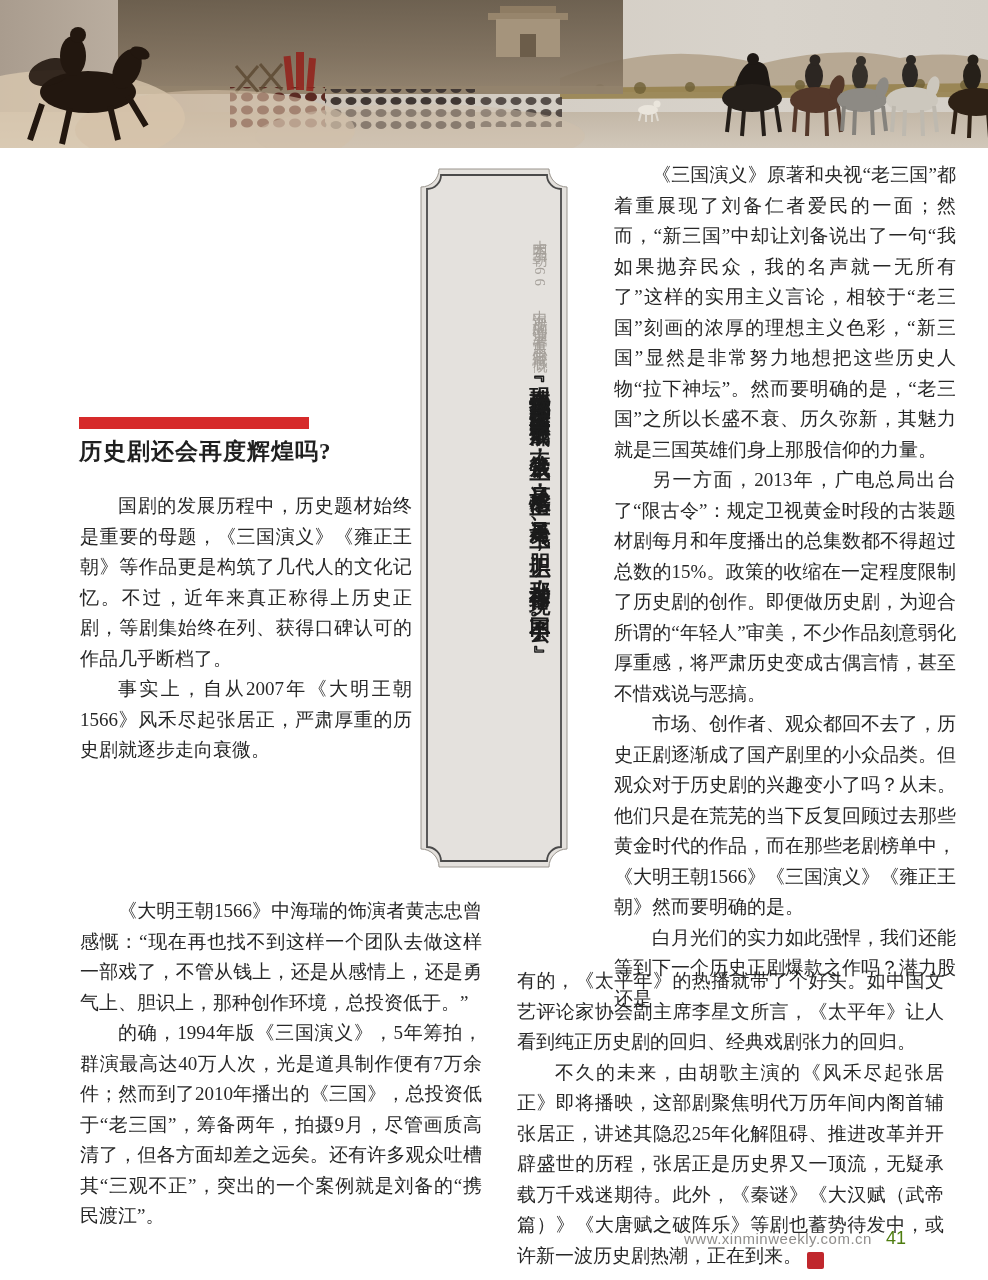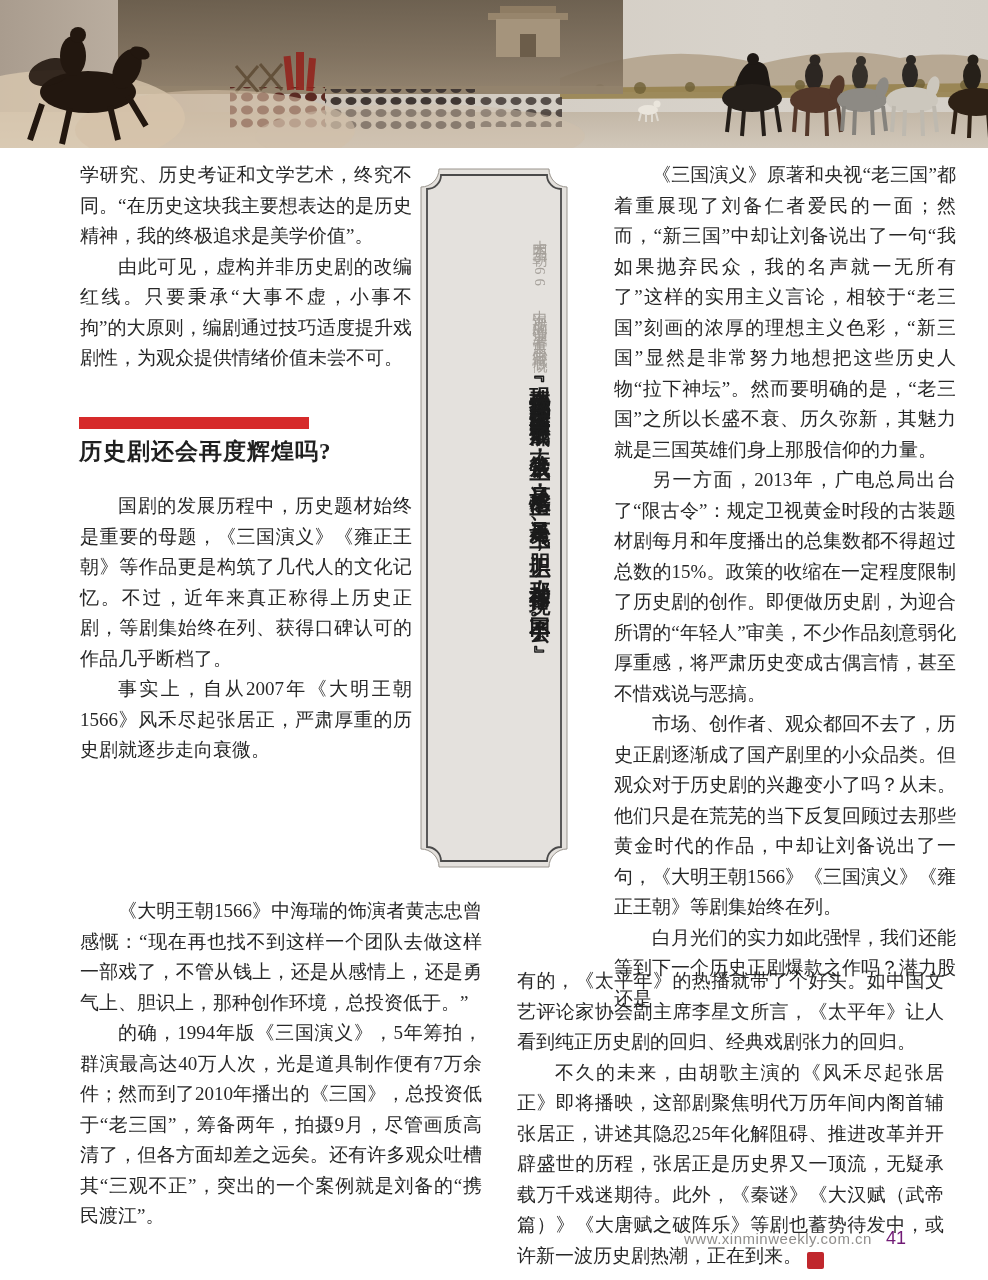--- a/index.html
+++ b/index.html
@@ -56,21 +56,21 @@
     display:inline-block; width:17px; height:17px; margin-left:5px;
     background:#c0272d; color:#fff; font-size:12px; line-height:17px;
     text-align:center; vertical-align:-2px; border-radius:2px;
     font-family:"Liberation Sans",sans-serif;
   }
   .footer {
     position:absolute; right:82px; top:1228px;
     font-family:"Liberation Sans","DejaVu Sans",sans-serif;
     color:#8f8d8b; font-size:15px; letter-spacing:0.5px;
   }
-  .footer .pageno { color:#701a75; font-size:18px; margin-left:14px; letter-spacing:0; }
+  .footer .pageno { color:#4d7c0f; font-size:18px; margin-left:14px; letter-spacing:0; }
 </style>
 </head>
 <body>
 
 <div class="page">
 
   <div class="photo">
     <svg width="988" height="148" viewBox="0 0 988 148">
       <defs>
         <linearGradient id="wallG" x1="0" y1="0" x2="0" y2="1">
@@ -190,24 +190,20 @@
         <g transform="translate(946,58)">
           <ellipse cx="26" cy="18" rx="9" ry="14" fill="#262019"></ellipse>
           <circle cx="27" cy="2" r="5.5" fill="#262019"></circle>
           <ellipse cx="30" cy="44" rx="28" ry="14" fill="#2e2115"></ellipse>
           <path d="M10,50 l-3,26 M24,54 l-1,26 M42,54 l2,26" stroke="#2e2115" stroke-width="4"></path>
         </g>
       </g>
     </svg>
   </div>
 
-  <div class="tcol col-left-upper">
-    <p>学研究、历史考证和文学艺术，终究不同。“在历史这块我主要想表达的是历史精神，我的终极追求是美学价值”。</p>
-    <p class="ind">由此可见，虚构并非历史剧的改编红线。只要秉承“大事不虚，小事不拘”的大原则，编剧通过技巧适度提升戏剧性，为观众提供情绪价值未尝不可。</p>
-  </div>
 
   <div class="red-bar"></div>
   <h2 class="section-heading">历史剧还会再度辉煌吗?</h2>
 
   <div class="tcol col-left-mid">
     <p class="ind">国剧的发展历程中，历史题材始终是重要的母题，《三国演义》《雍正王朝》等作品更是构筑了几代人的文化记忆。不过，近年来真正称得上历史正剧，等剧集始终在列、获得口碑认可的作品几乎断档了。</p>
     <p class="ind">事实上，自从2007年《大明王朝1566》风禾尽起张居正，严肃厚重的历史剧就逐步走向衰微。</p>
   </div>
 
   <div class="tcol col-left-lower">
@@ -221,21 +217,21 @@
       <path d="M7,21 A 14,14 0 0 0 21,7 L 127,7 A 14,14 0 0 0 141,21 L 141,679 A 14,14 0 0 0 127,693 L 21,693 A 14,14 0 0 0 7,679 Z" fill="none" stroke="#4a4a4a" stroke-width="1.8"></path>
     </svg>
     <div class="quote-flow">
       <span class="quote-intro">大明王朝1566 中海瑞的饰演者黄志忠曾感慨：</span><span class="quote-text">『现在再也找不到这样一个团队去做这样一部戏了，不管从钱上，还是从感情上，还是勇气上、胆识上，那种创作环境，回不去了。』</span>
     </div>
   </div>
 
   <div class="tcol col-right-upper">
     <p class="ind">《三国演义》原著和央视“老三国”都着重展现了刘备仁者爱民的一面；然而，“新三国”中却让刘备说出了一句“我如果抛弃民众，我的名声就一无所有了”这样的实用主义言论，相较于“老三国”刻画的浓厚的理想主义色彩，“新三国”显然是非常努力地想把这些历史人物“拉下神坛”。然而要明确的是，“老三国”之所以长盛不衰、历久弥新，其魅力就是三国英雄们身上那股信仰的力量。</p>
     <p class="ind">另一方面，2013年，广电总局出台了“限古令”：规定卫视黄金时段的古装题材剧每月和年度播出的总集数都不得超过总数的15%。政策的收缩在一定程度限制了历史剧的创作。即便做历史剧，为迎合所谓的“年轻人”审美，不少作品刻意弱化厚重感，将严肃历史变成古偶言情，甚至不惜戏说与恶搞。</p>
-    <p class="ind">市场、创作者、观众都回不去了，历史正剧逐渐成了国产剧里的小众品类。但观众对于历史剧的兴趣变小了吗？从未。他们只是在荒芜的当下反复回顾过去那些黄金时代的作品，中却让刘备说出了一句，《大明王朝1566》《三国演义》《雍正王朝》等剧集始终在列。</p>
+    <p class="ind">市场、创作者、观众都回不去了，历史正剧逐渐成了国产剧里的小众品类。但观众对于历史剧的兴趣变小了吗？从未。他们只是在荒芜的当下反复回顾过去那些黄金时代的作品，而在那些老剧榜单中，《大明王朝1566》《三国演义》《雍正王朝》然而要明确的是。</p>
     <p class="ind">白月光们的实力如此强悍，我们还能等到下一个历史正剧爆款之作吗？潜力股还是</p>
   </div>
 
   <div class="tcol col-right-lower">
     <p>有的，《太平年》的热播就带了个好头。如中国文艺评论家协会副主席李星文所言，《太平年》让人看到纯正历史剧的回归、经典戏剧张力的回归。</p>
     <p class="ind"><span>不久的未来，由胡歌主演的《风禾尽起张居正》即将播映，这部剧聚焦明代万历年间内阁首辅张居正，讲述其隐忍25年化解阻碍、推进改革并开辟盛世的历程，张居正是历史界又一顶流，无疑承载万千戏迷期待。此外，《秦谜》《大汉赋（武帝篇）》《大唐赋之破阵乐》等剧也蓄势待发中，或许新一波历史剧热潮，正在到来。</span><span class="end-mark">民</span></p>
   </div>
 
   <div class="footer">
     <span>www.xinminweekly.com.cn</span><span class="pageno">41</span>

